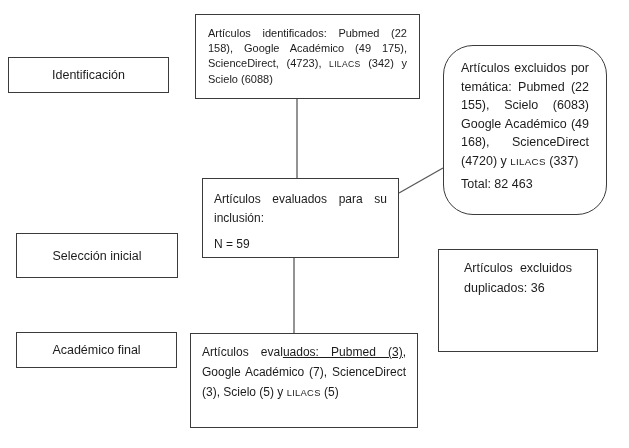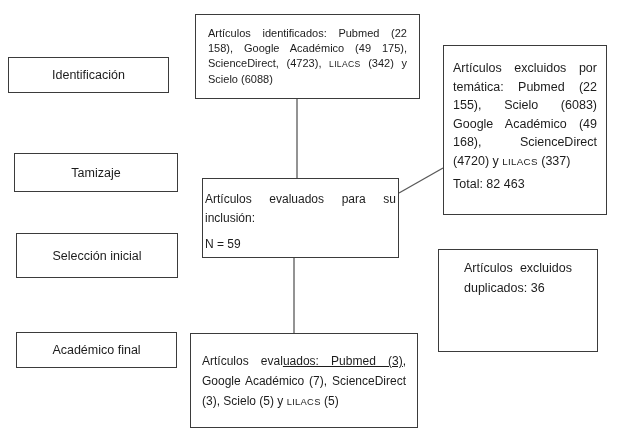--- a/index.html
+++ b/index.html
@@ -30,37 +30,37 @@
   .content{
     text-align:justify;
   }
   .content p{margin:0;}
   #box-identified{
     left:195px;top:14px;width:225px;height:85px;
     padding:11px 12px;font-size:11px;line-height:15px;
   }
   #box-evaluated{
     left:202px;top:178px;width:197px;height:80px;
-    padding:11px 2px;font-size:12px;line-height:19px;
+    padding:11px 11px;font-size:12px;line-height:19px;
   }
   #box-evaluated .n-line{margin-top:7px;}
   #box-excluded-thematic{
     left:443px;top:45px;width:164px;height:170px;
-    padding:13px 9px;font-size:12.5px;line-height:18.5px;
+    padding:13px 17px;font-size:12.5px;line-height:18.5px;border-radius:30px;
   }
   #box-excluded-thematic .total-line{margin-top:4px;}
   #box-excluded-duplicates{
     left:438px;top:249px;width:160px;height:103px;
     padding:9px 25px;font-size:12.5px;line-height:19.5px;
   }
   #box-excluded-duplicates .para2{margin-top:7px;}
   .justify-last{text-align:justify;text-align-last:justify;}
   #box-final{
     left:190px;top:333px;width:228px;height:95px;
-    padding:17px 11px 6px;font-size:12px;line-height:20px;
+    padding:8px 11px 6px;font-size:12px;line-height:20px;
   }
   #stage-identificacion{left:8px;top:57px;width:161px;height:36px;}
   #stage-tamizaje{left:14px;top:153px;width:164px;height:39px;}
   #stage-seleccion-inicial{left:16px;top:233px;width:162px;height:45px;}
   #stage-seleccion-final{left:16px;top:332px;width:161px;height:36px;}
   .lilacs{font-size:0.78em;letter-spacing:0.3px;}
   .underlined{text-decoration:underline;}
   #connectors{
     position:absolute;left:0;top:0;width:629px;height:448px;
     pointer-events:none;
@@ -72,23 +72,20 @@
 <div id="canvas">
 
   <svg id="connectors" viewBox="0 0 629 448" xmlns="http://www.w3.org/2000/svg">
     <line x1="297" y1="99" x2="297" y2="178" stroke="#595959" stroke-width="1.3"></line>
     <line x1="294" y1="257" x2="294" y2="333" stroke="#595959" stroke-width="1.3"></line>
     <line x1="399" y1="193" x2="443" y2="168" stroke="#595959" stroke-width="1.3"></line>
   </svg>
 
   <div class="box stage" id="stage-identificacion">
     <span>Identificación</span>
-  </div>
-  <div class="box stage" id="stage-tamizaje">
-    <span>Tamizaje</span>
   </div>
   <div class="box stage" id="stage-seleccion-inicial">
     <span>Selección inicial</span>
   </div>
   <div class="box stage" id="stage-seleccion-final">
     <span>Académico final</span>
   </div>
 
   <div class="box content" id="box-identified">
     <p><span>Artículos identificados: Pubmed (22 158), Google Académico (49 175), ScienceDirect, (4723), </span><span class="lilacs">LILACS</span><span> (342) y Scielo (6088)</span></p>

